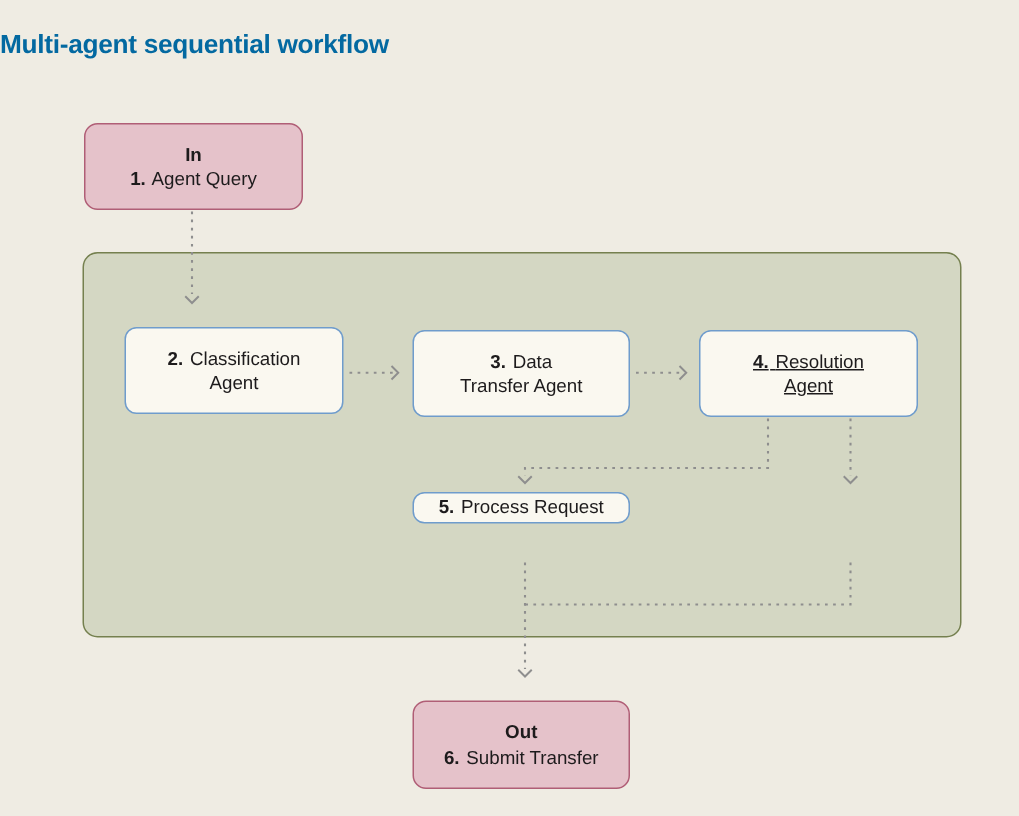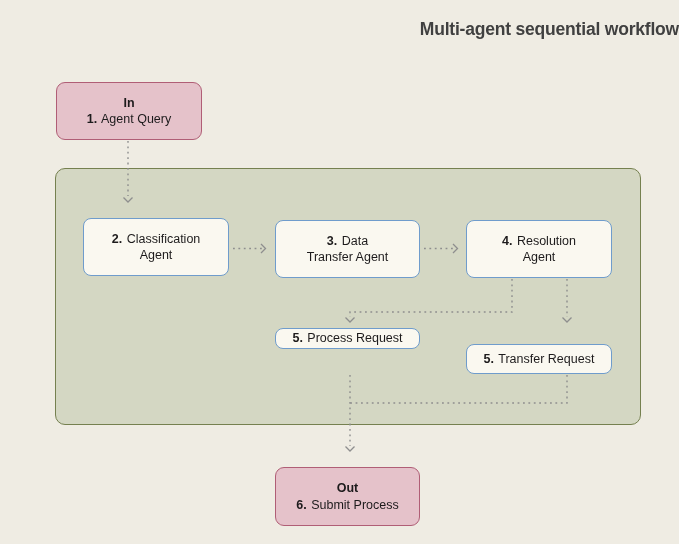--- a/index.html
+++ b/index.html
@@ -15,25 +15,25 @@
     background: #efece3;
     overflow: hidden;
     color: #1d1b1c;
   }
   .title {
     position: absolute;
     top: 19px;
     left: 0;
     width: 100%;
     margin: 0;
-    text-align: right;
+    text-align: left;
     font-size: 17.5px;
     font-weight: 700;
     letter-spacing: -0.2px;
-    color: #404040;
+    color: #0369a1;
   }
   .container-box {
     position: absolute;
     left: 55px;
     top: 168px;
     width: 586px;
     height: 257px;
     background: #d4d7c3;
     border: 1.4px solid #75804f;
     border-radius: 10px;
@@ -76,21 +76,21 @@
     border-radius: 9px;
   }
   .agent {
     background: #faf8f0;
     border: 1.3px solid #6f9ccc;
     border-radius: 8px;
   }
   .n-in   { left: 56px;  top: 82px;  width: 146px; height: 58px; }
   .n-cls  { left: 83px;  top: 218px; width: 146px; height: 58px; }
   .n-ret  { left: 275px; top: 220px; width: 145px; height: 58px; }
-  .n-res  { left: 466px; top: 220px; width: 146px; height: 58px; }
+  .n-res  { left: 466px; top: 220px; width: 146px; height: 58px; text-decoration: underline; }
   .n-prc  { left: 275px; top: 328px; width: 145px; height: 21px; }
   .n-trf  { left: 466px; top: 344px; width: 146px; height: 30px; }
   .n-out  { left: 275px; top: 467px; width: 145px; height: 59px; }
 </style>
 </head>
 <body>
 
 <div class="canvas">
 
   <h1 class="title">Multi-agent sequential workflow</h1>
@@ -159,28 +159,22 @@
     <div>Agent</div>
   </div>
 
   <div class="node agent n-prc">
     <div>
       <span class="num">5.</span>
       <span>Process Request</span>
     </div>
   </div>
 
-  <div class="node agent n-trf">
-    <div>
-      <span class="num">5.</span>
-      <span>Transfer Request</span>
-    </div>
-  </div>
 
   <div class="node endpoint n-out">
     <div class="hdr">Out</div>
     <div>
       <span class="num">6.</span>
-      <span>Submit Process</span>
+      <span>Submit Transfer</span>
     </div>
   </div>
 
 </div>
 
 </body></html>

